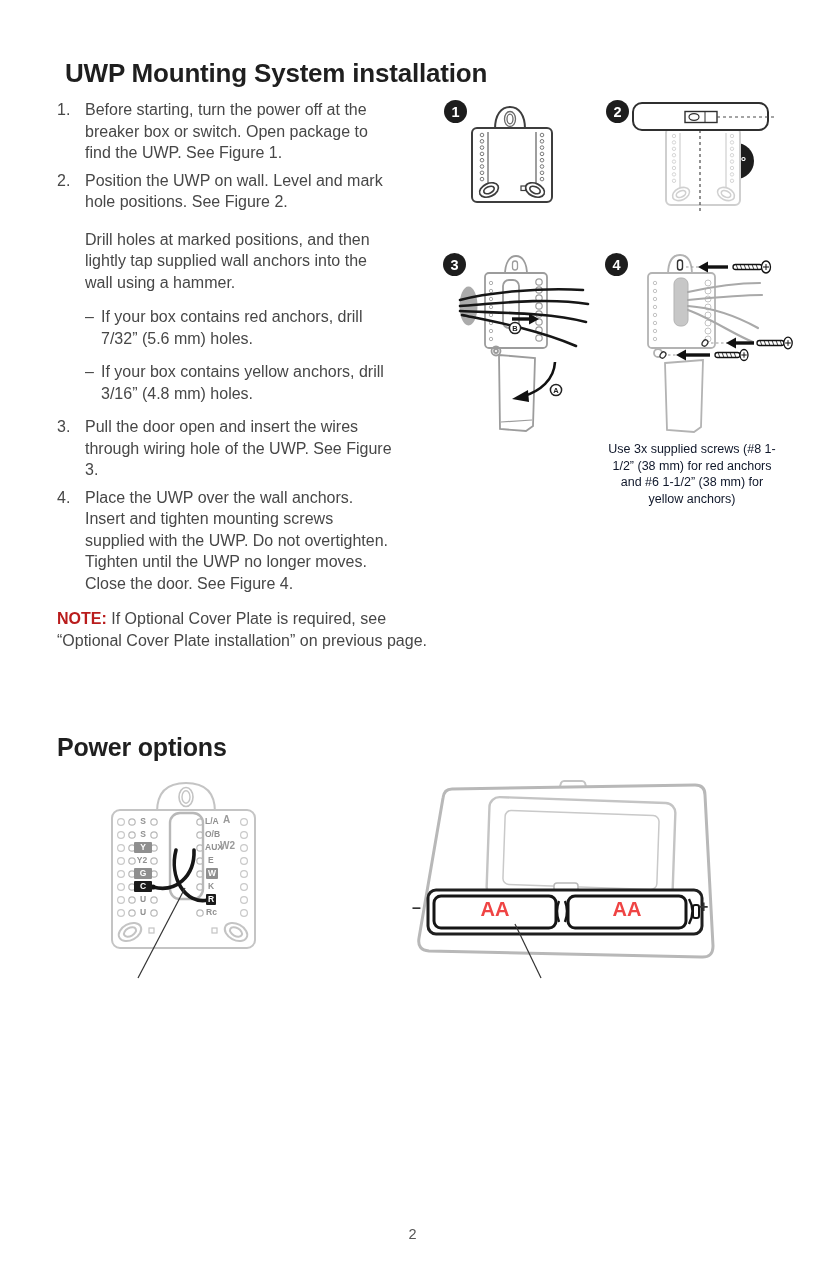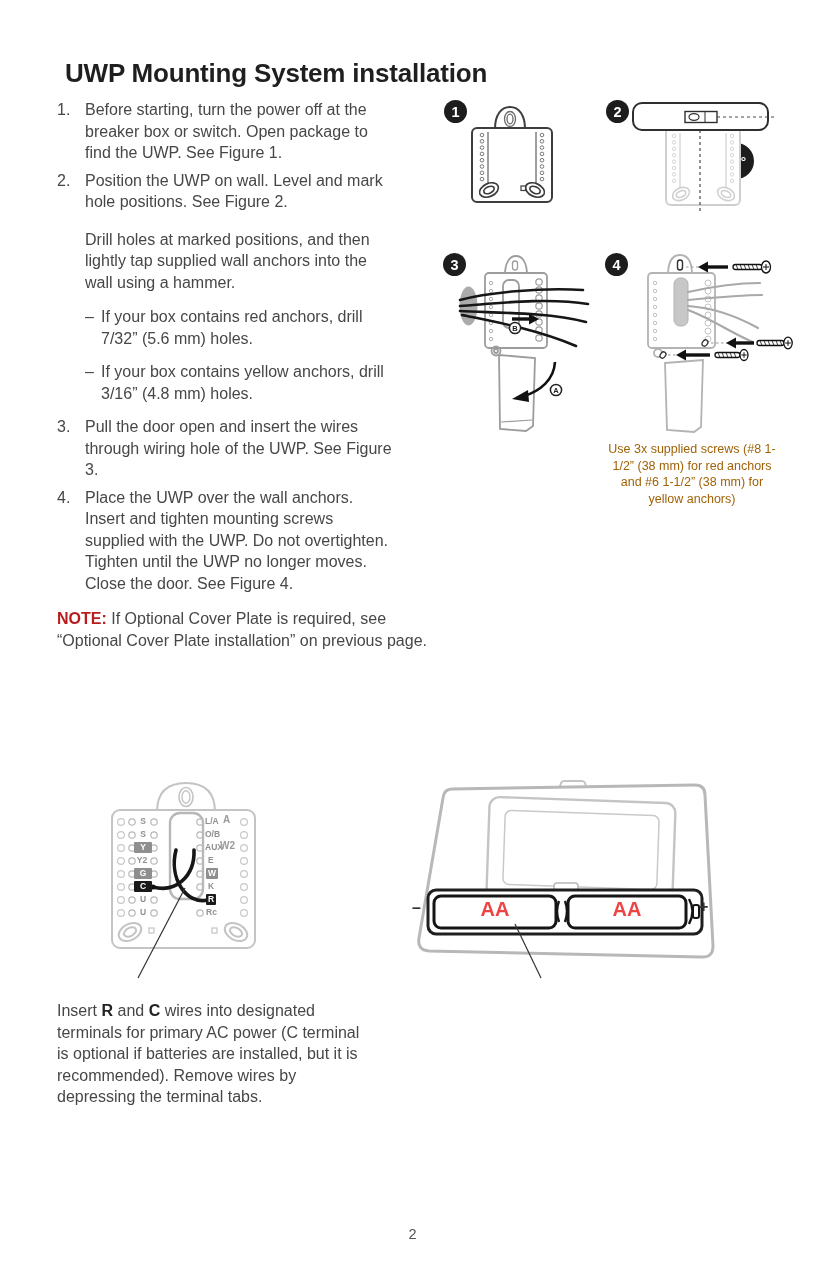--- a/index.html
+++ b/index.html
@@ -20,21 +20,21 @@
   .note{position:relative;z-index:2;width:386px;margin:14px 0 0 0;}
   .note b{color:#b91c1c;}
   .watermark{position:absolute;left:48px;top:606px;z-index:1;width:760px;white-space:nowrap;
     font-size:46px;font-weight:700;letter-spacing:0.5px;color:#f4f4f4;
     -webkit-text-stroke:2.2px #d9d9d9;}
   .fig-badge{position:absolute;width:23px;height:23px;border-radius:50%;background:#1d1d1d;
     color:#fff;font-size:14.5px;font-weight:700;display:flex;align-items:center;justify-content:center;z-index:3;}
   .angle-badge{position:absolute;left:718px;top:143px;width:36px;height:36px;border-radius:50%;
     background:#1d1d1d;color:#fff;font-size:13.5px;font-weight:700;display:flex;align-items:center;justify-content:center;}
   .fig4-caption{position:absolute;left:608px;top:441px;width:168px;text-align:center;
-    font-size:12.5px;line-height:16.5px;color:#a16207;}
+    font-size:12.5px;line-height:16.5px;color:#0f172a;}
   .caption{font-size:16px;line-height:21.5px;color:#474747;}
   .caption b{color:#222;}
   .cap-left{position:absolute;left:57px;top:984px;width:312px;}
   .cap-right{position:absolute;left:410px;top:974px;width:392px;}
   .page-num{position:absolute;left:0;top:1226px;width:825px;text-align:center;
     font-size:14.5px;color:#555;}
   .tlabel{position:absolute;font-size:8.5px;line-height:11px;font-weight:600;color:#909090;}
   .tlabel .chip-gray,.chip-gray{background:#8f8f8f;color:#fff;padding:0 2px;border-radius:1px;}
   .tlabel .chip-black,.chip-black{background:#1a1a1a;color:#fff;padding:0 2px;border-radius:1px;}
   .aa-label{position:absolute;width:60px;text-align:center;font-size:20px;font-weight:700;color:#ef4444;}
@@ -282,20 +282,21 @@
       <line x1="75" y1="105" x2="100" y2="105" stroke="#111" stroke-width="3.4"></line>
       <rect x="105" y="102.5" width="25" height="5" rx="2.5" fill="#fff" stroke="#111" stroke-width="1.3"></rect>
       <path d="M108,102.5 l2,5 M112,102.5 l2,5 M116,102.5 l2,5 M120,102.5 l2,5 M124,102.5 l2,5" stroke="#111" stroke-width="0.8"></path>
       <ellipse cx="134" cy="105" rx="4" ry="5.5" fill="#fff" stroke="#111" stroke-width="1.3"></ellipse>
       <path d="M131.3,105 h5.4 M134,102.3 v5.4" stroke="#111" stroke-width="1"></path>
     </g>
   </svg>
 
   <div class="fig4-caption">Use 3x supplied screws (#8 1-1/2” (38 mm) for red anchors and #6 1-1/2” (38 mm) for yellow anchors)</div>
 
+  <h2 class="sec-title">Power options</h2>
 
   <svg style="left:105px;top:780px;" width="155" height="202" viewBox="0 0 155 202">
     <g fill="none" stroke="#c4c4c4" stroke-width="2">
       <path d="M52,32 C52,12 62,3 81,3 C100,3 110,12 110,32"></path>
       <rect x="7" y="30" width="143" height="138" rx="8" fill="#fff"></rect>
       <ellipse cx="81" cy="17" rx="7" ry="9.5" stroke-width="1.6"></ellipse>
       <ellipse cx="81" cy="17" rx="4" ry="6.2" stroke-width="1.4"></ellipse>
     </g>
     <g fill="none" stroke="#c9c9c9" stroke-width="1.2">
       <circle cx="16" cy="42" r="3.4"></circle>
@@ -391,16 +392,15 @@
     <path d="M157,121 q4,10 0,21" fill="none" stroke="#151515" stroke-width="2.4"></path>
     <path d="M281,119 q7,12 0,25" fill="none" stroke="#151515" stroke-width="2.4"></path>
     <rect x="285" y="125" width="6" height="13" rx="2" fill="#fff" stroke="#151515" stroke-width="2"></rect>
     <line x1="107" y1="144" x2="133" y2="198" stroke="#333" stroke-width="1.2"></line>
   </svg>
   <span class="aa-label" style="left:465px;top:898px;">AA</span>
   <span class="aa-label" style="left:597px;top:898px;">AA</span>
   <span class="pol" style="left:412px;top:899px;">–</span>
   <span class="pol" style="left:699px;top:898px;">+</span>
 
-  <p class="caption cap-left"><span>Insert </span><b>R</b><span> and </span><b>C</b><span> wires into designated terminals for primary AC power (C terminal is optional if batteries are installed, but it is recommended). Remove wires by depressing the terminal tabs.</span></p>
 
   <div class="page-num">2</div>
 </div>
 
 </body></html>

